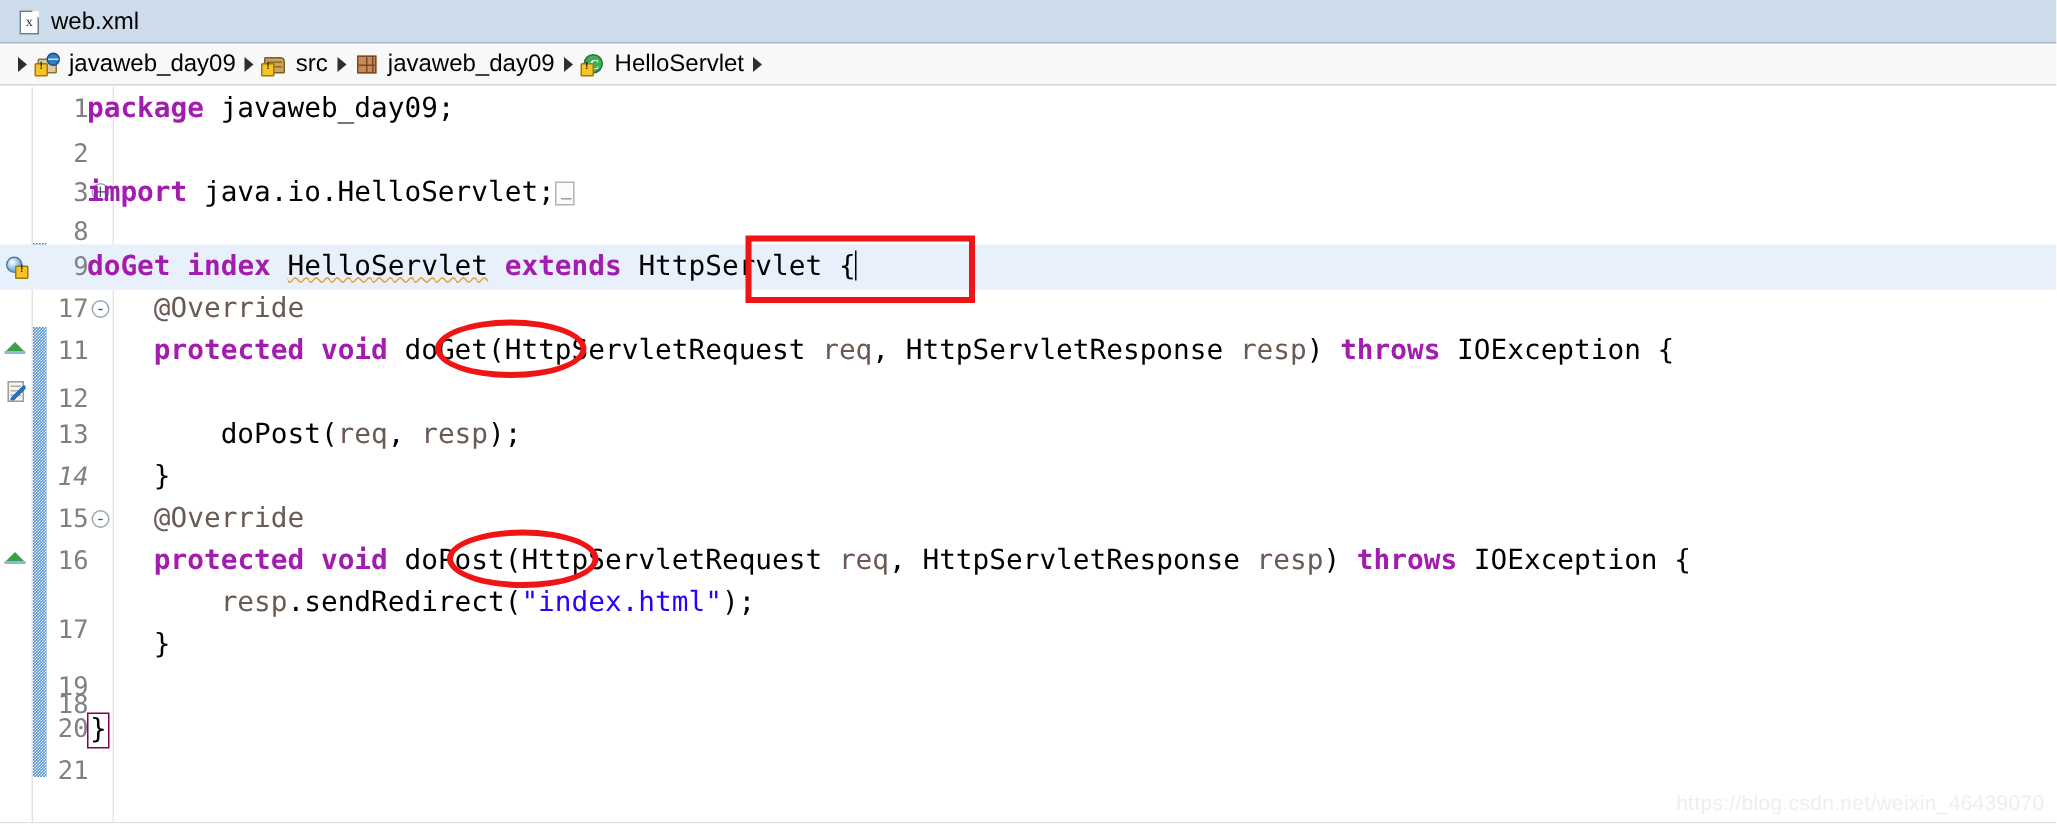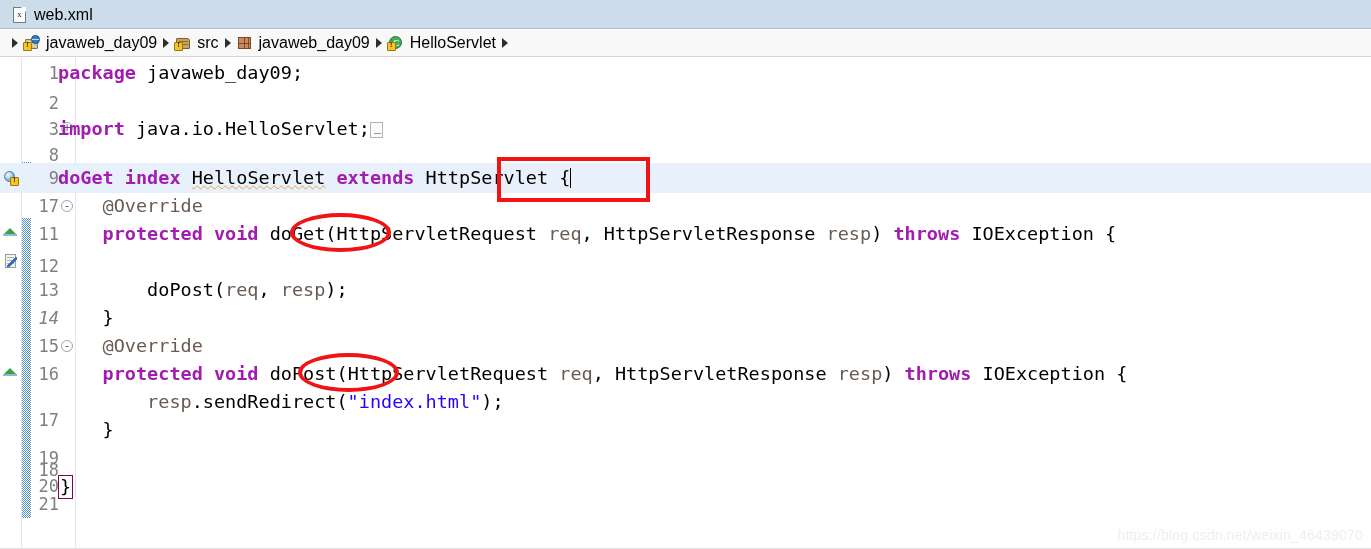--- a/index.html
+++ b/index.html
@@ -459,21 +459,21 @@
     <div class="code" style="top:329px;">        <span class="par">resp</span><span>.sendRedirect(</span><span class="str">"index.html"</span><span>);</span></div>
 
     <div class="lnum" style="top:369px;margin-top:28px;">18</div>
     <div class="code" style="top:357px;">    }</div>
 
     <div class="lnum" style="top:385px;">19</div>
 
     <div class="lnum" style="top:413px;">20</div>
     <div class="code" style="top:413px;"><span class="bracketbox">}</span></div>
 
-    <div class="lnum" style="top:431px;">21</div>
+    <div class="lnum" style="top:441px;">21</div>
 
     <div class="anno-rect" style="left:497px; top:99px;  width:153px; height:45px;"></div>
     <div class="anno-ellipse" style="left:290px; top:155px; width:101px; height:39px;"></div>
     <div class="anno-ellipse" style="left:298px; top:295px; width:101px; height:39px;"></div>
 
     <div class="watermark">https://blog.csdn.net/weixin_46439070</div>
     <div class="editor-bottom"></div>
   </div>
 
 </div>

